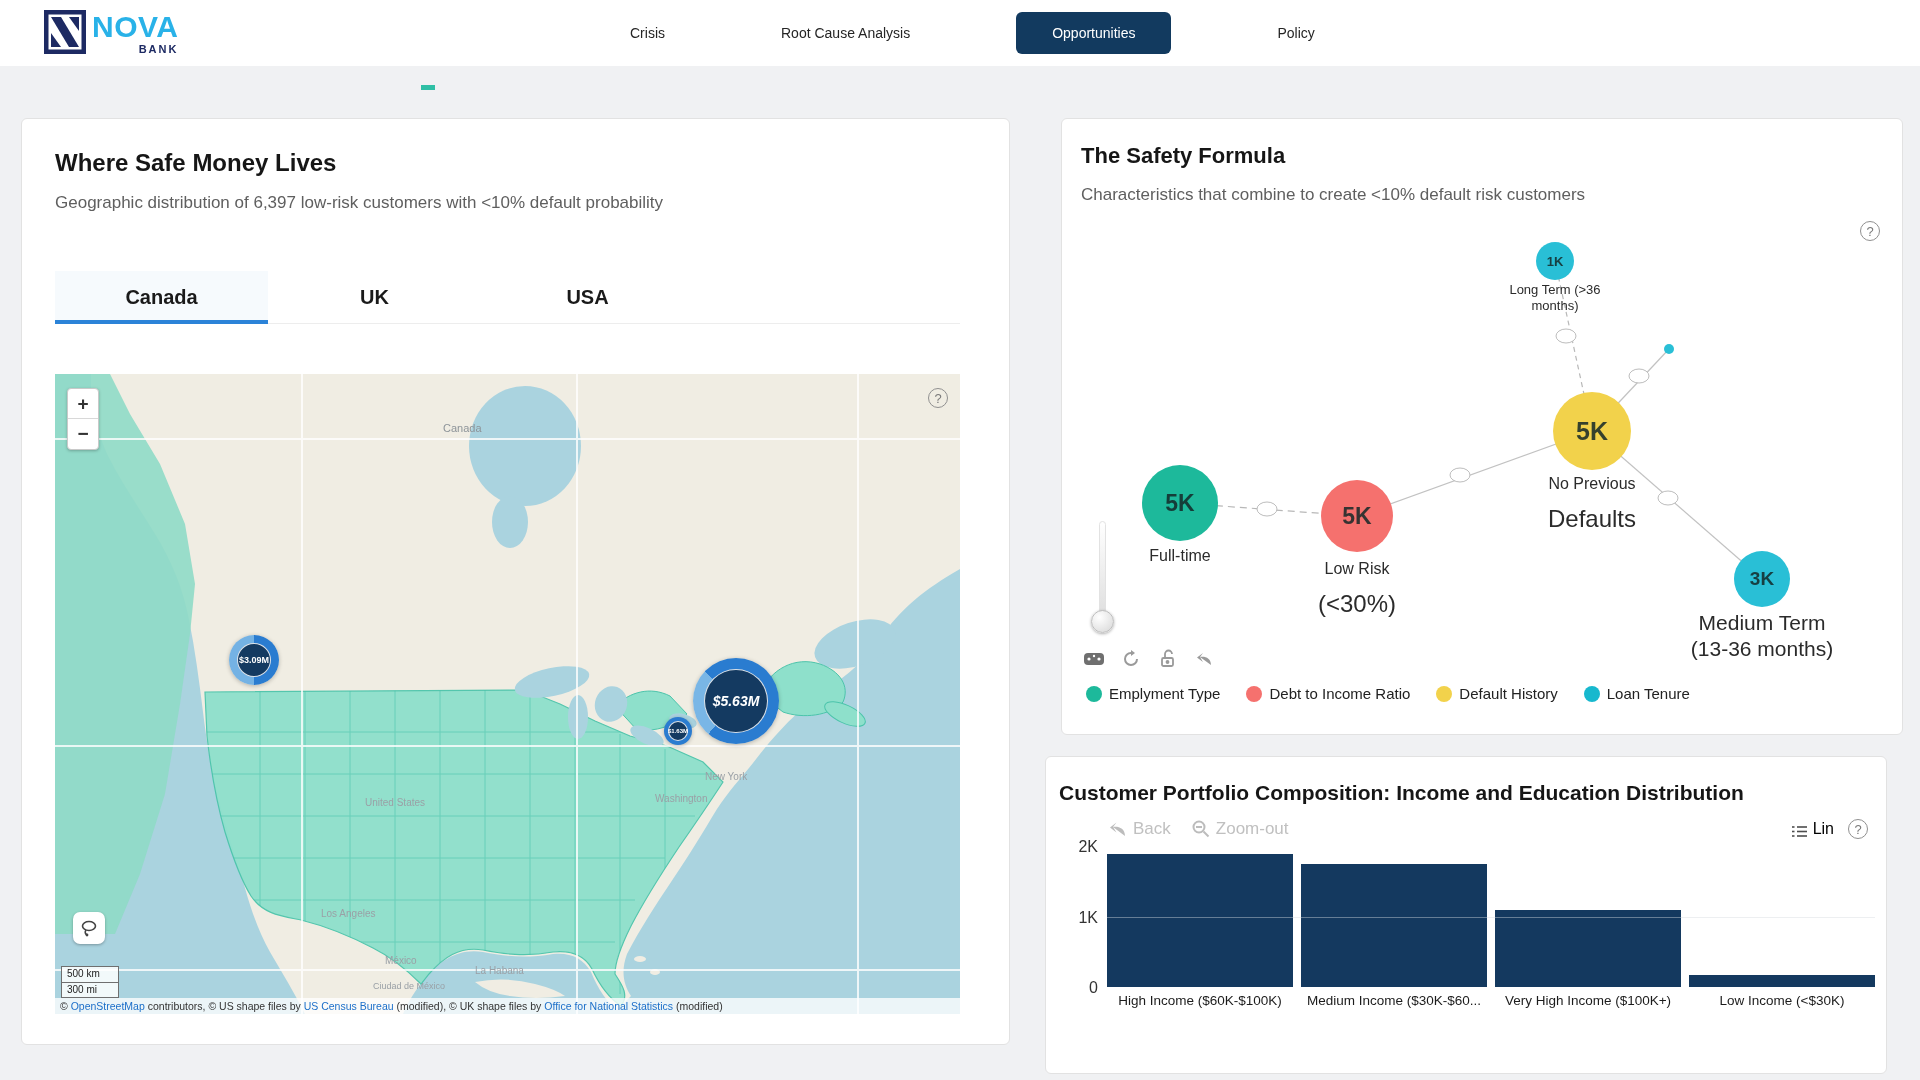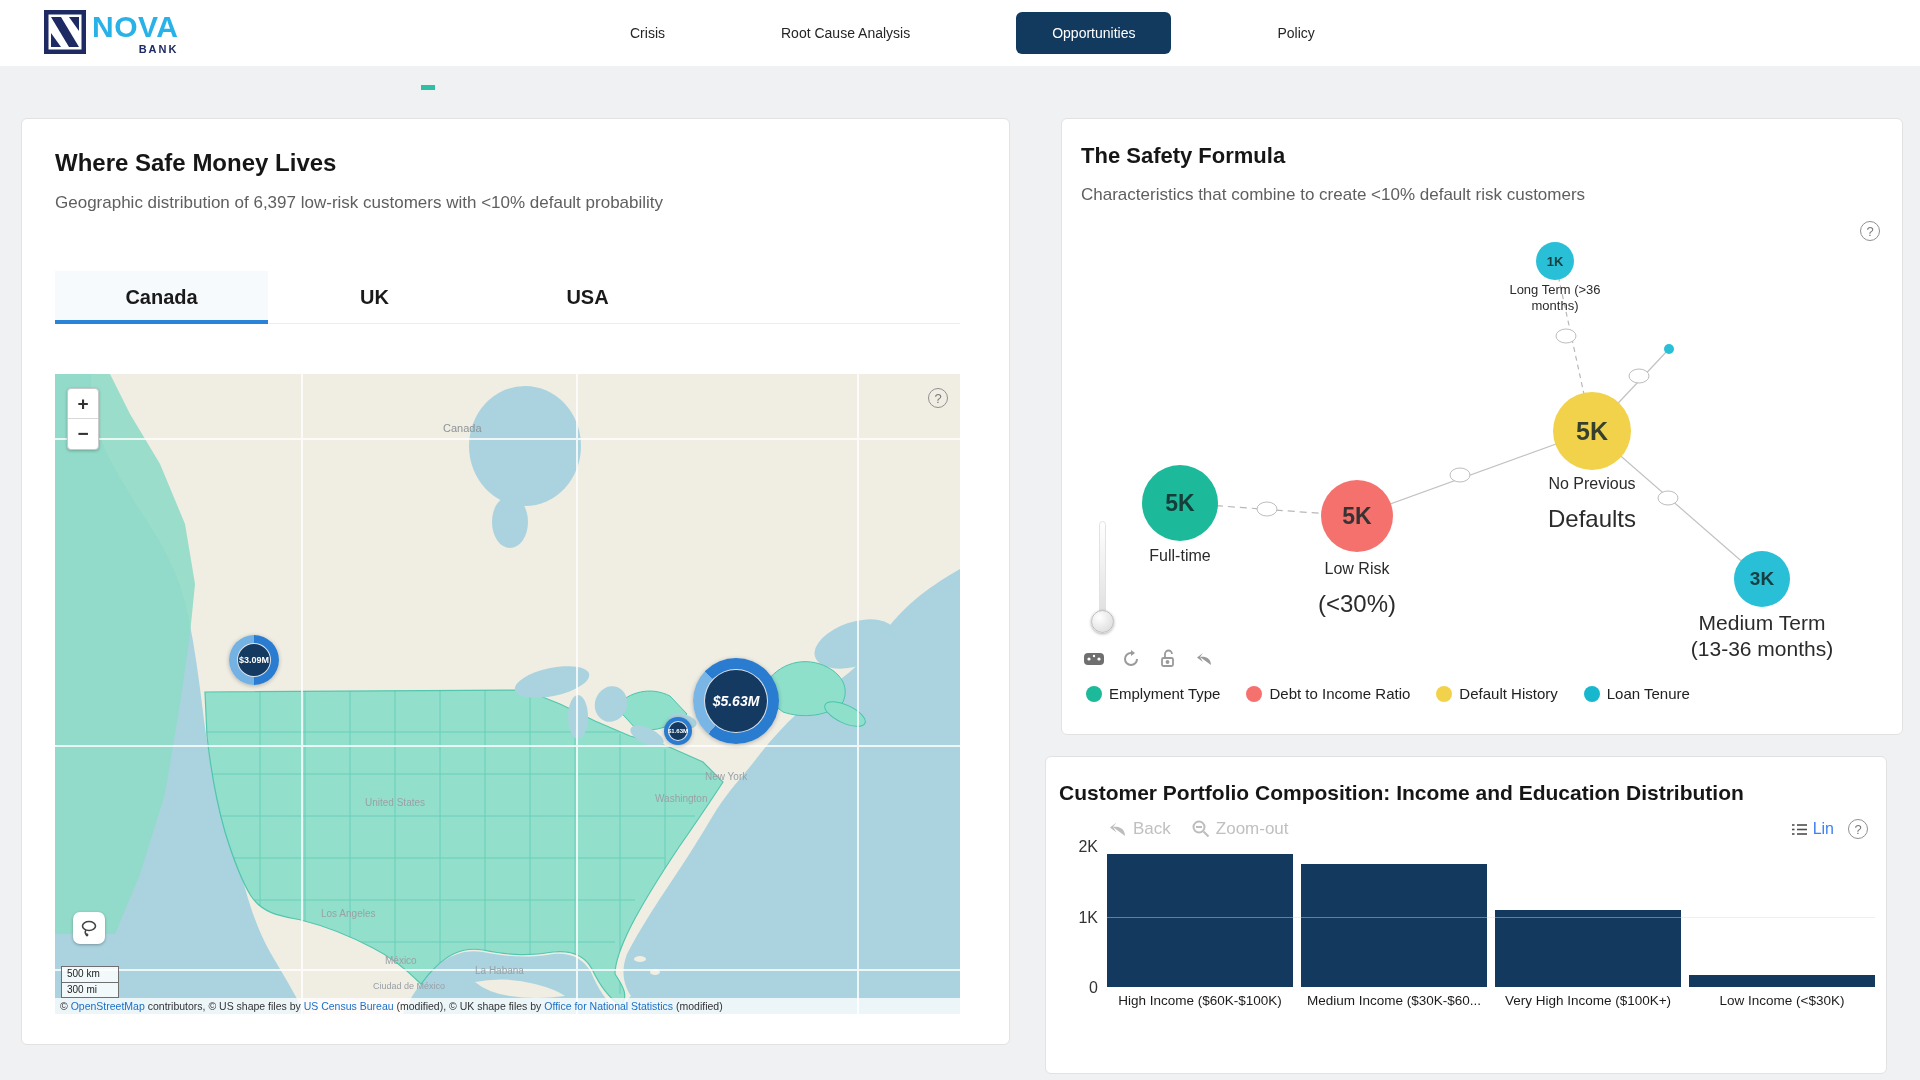--- a/index.html
+++ b/index.html
@@ -89,21 +89,21 @@
   .legend-item { display:flex; align-items:center; gap:7px; cursor:pointer; }
   .legend-item .dot { width:16px; height:16px; border-radius:50%; }
   .legend-item .ltxt { font-size:15px; color:#222; }
 
   
   .portfolio-card .panel-title { position:absolute; left:13px; top:24px; font-size:21px; white-space:nowrap; }
   .chart { position:absolute; left:0; top:0; width:842px; height:318px; }
   .chart-controls { position:absolute; left:62px; top:62px; display:flex; gap:20px; align-items:center; }
   .ctl { display:flex; align-items:center; gap:5px; color:#c0c0c0; font-size:17px; cursor:pointer; }
   .right-ctls { position:absolute; right:20px; top:62px; display:flex; gap:14px; align-items:center; }
-  .lin-ctl { display:flex; align-items:center; gap:6px; color:#3b82f6; font-size:16px; cursor:pointer; }
+  .lin-ctl { display:flex; align-items:flex-end; gap:6px; color:#000000; font-size:16px; cursor:pointer; }
   .ytick { position:absolute; left:16px; width:36px; text-align:right; font-size:16px; color:#333; }
   .gridline { position:absolute; left:61px; width:768px; height:1px; background:#e4e7ea; }
   .grid-over { position:absolute; left:61px; width:768px; height:1px; background:rgba(255,255,255,.35); z-index:3; }
   .bars { position:absolute; left:61px; top:89px; width:768px; height:141px; display:flex; align-items:flex-end; gap:8px; }
   .bars > div { flex:1; cursor:pointer; }
   .xlabels { position:absolute; left:61px; top:236px; width:768px; display:flex; gap:8px; }
   .xlabels > div { flex:1; text-align:center; font-size:13.5px; color:#1c1c1c; white-space:nowrap; }
 </style>
 </head>
 <body>

